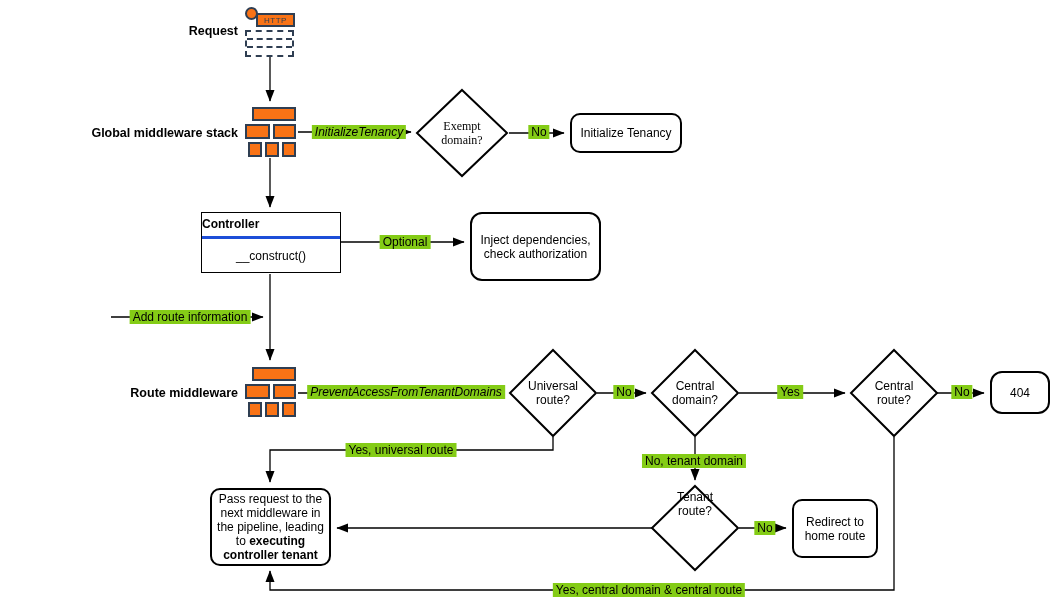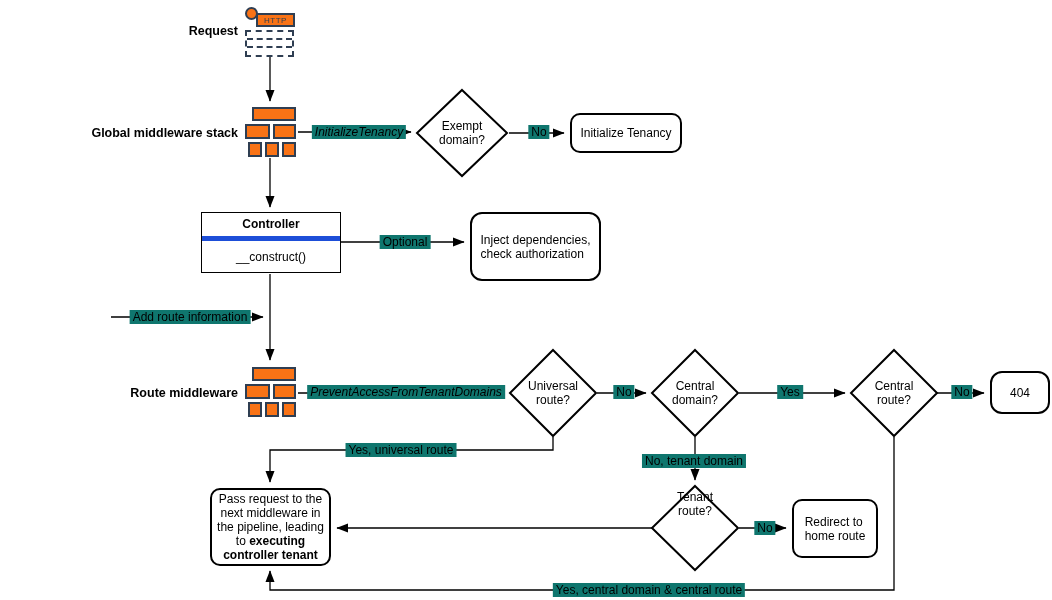--- a/index.html
+++ b/index.html
@@ -25,21 +25,21 @@
     stroke-width: 1.3;
   }
   svg.wires polygon.diamond {
     fill: #ffffff;
     stroke: #000000;
     stroke-width: 2;
   }
   .edge-label {
     position: absolute;
     transform: translate(-50%, -50%);
-    background: #0f766e;
+    background: #84cc16;
     padding: 0 3px;
     font-size: 12px;
     color: #000000;
     white-space: nowrap;
     line-height: 14px;
   }
   .edge-label.italic { font-style: italic; }
   .stage-label {
     position: absolute;
     transform: translateY(-50%);
@@ -63,21 +63,21 @@
   .rbox {
     position: absolute;
     background: #ffffff;
     border: 2px solid #000000;
     border-radius: 10px;
     display: flex;
     align-items: center;
     justify-content: center;
     font-size: 12px;
     line-height: 14px;
-    text-align: left;
+    text-align: center;
     color: #000000;
     white-space: pre-line;
     padding: 3px 5px;
   }
   .plainbox {
     position: absolute;
     background: #ffffff;
     border: 1.5px solid #000000;
     display: flex;
     align-items: center;
@@ -89,23 +89,22 @@
   .uml-box {
     position: absolute;
     background: #ffffff;
     border: 1.5px solid #000000;
     display: flex;
     flex-direction: column;
   }
   .uml-title {
     font-weight: bold;
     font-size: 12px;
-    text-align: center;
     padding: 4px 0 5px 0;
-    border-bottom: 5px solid #1d4ed8;
+    border-bottom: 3px solid #1d4ed8;
   }
   .uml-body {
     flex: 1;
     display: flex;
     align-items: center;
     justify-content: center;
     font-size: 12px;
   }
   .pass-box {
     position: absolute;
@@ -223,21 +222,21 @@
 
   <div class="rbox" style="left:990px; top:371px; width:60px; height:43px; border-radius:12px;">404</div>
 
   <div class="rbox" style="left:792px; top:499px; width:86px; height:59px;">Redirect to
 home route</div>
 
   <div class="pass-box" style="left:210px; top:488px; width:121px; height:78px;">
     <span><span>Pass request to the next middleware in the pipeline, leading to </span><b>executing controller tenant</b></span>
   </div>
 
-  <div class="node-text" style="left:462px; top:133px; width:80px;">Exempt
+  <div class="node-text" style="left:462px; top:133px; width:80px;font-family:Liberation Serif, serif;">Exempt
 domain?</div>
   <div class="node-text" style="left:553px; top:393px; width:80px;">Universal
 route?</div>
   <div class="node-text" style="left:695px; top:393px; width:80px;">Central
 domain?</div>
   <div class="node-text" style="left:894px; top:393px; width:80px;">Central
 route?</div>
   <div class="node-text" style="left:695px; top:504px; width:80px;">Tenant
 route?</div>
 

